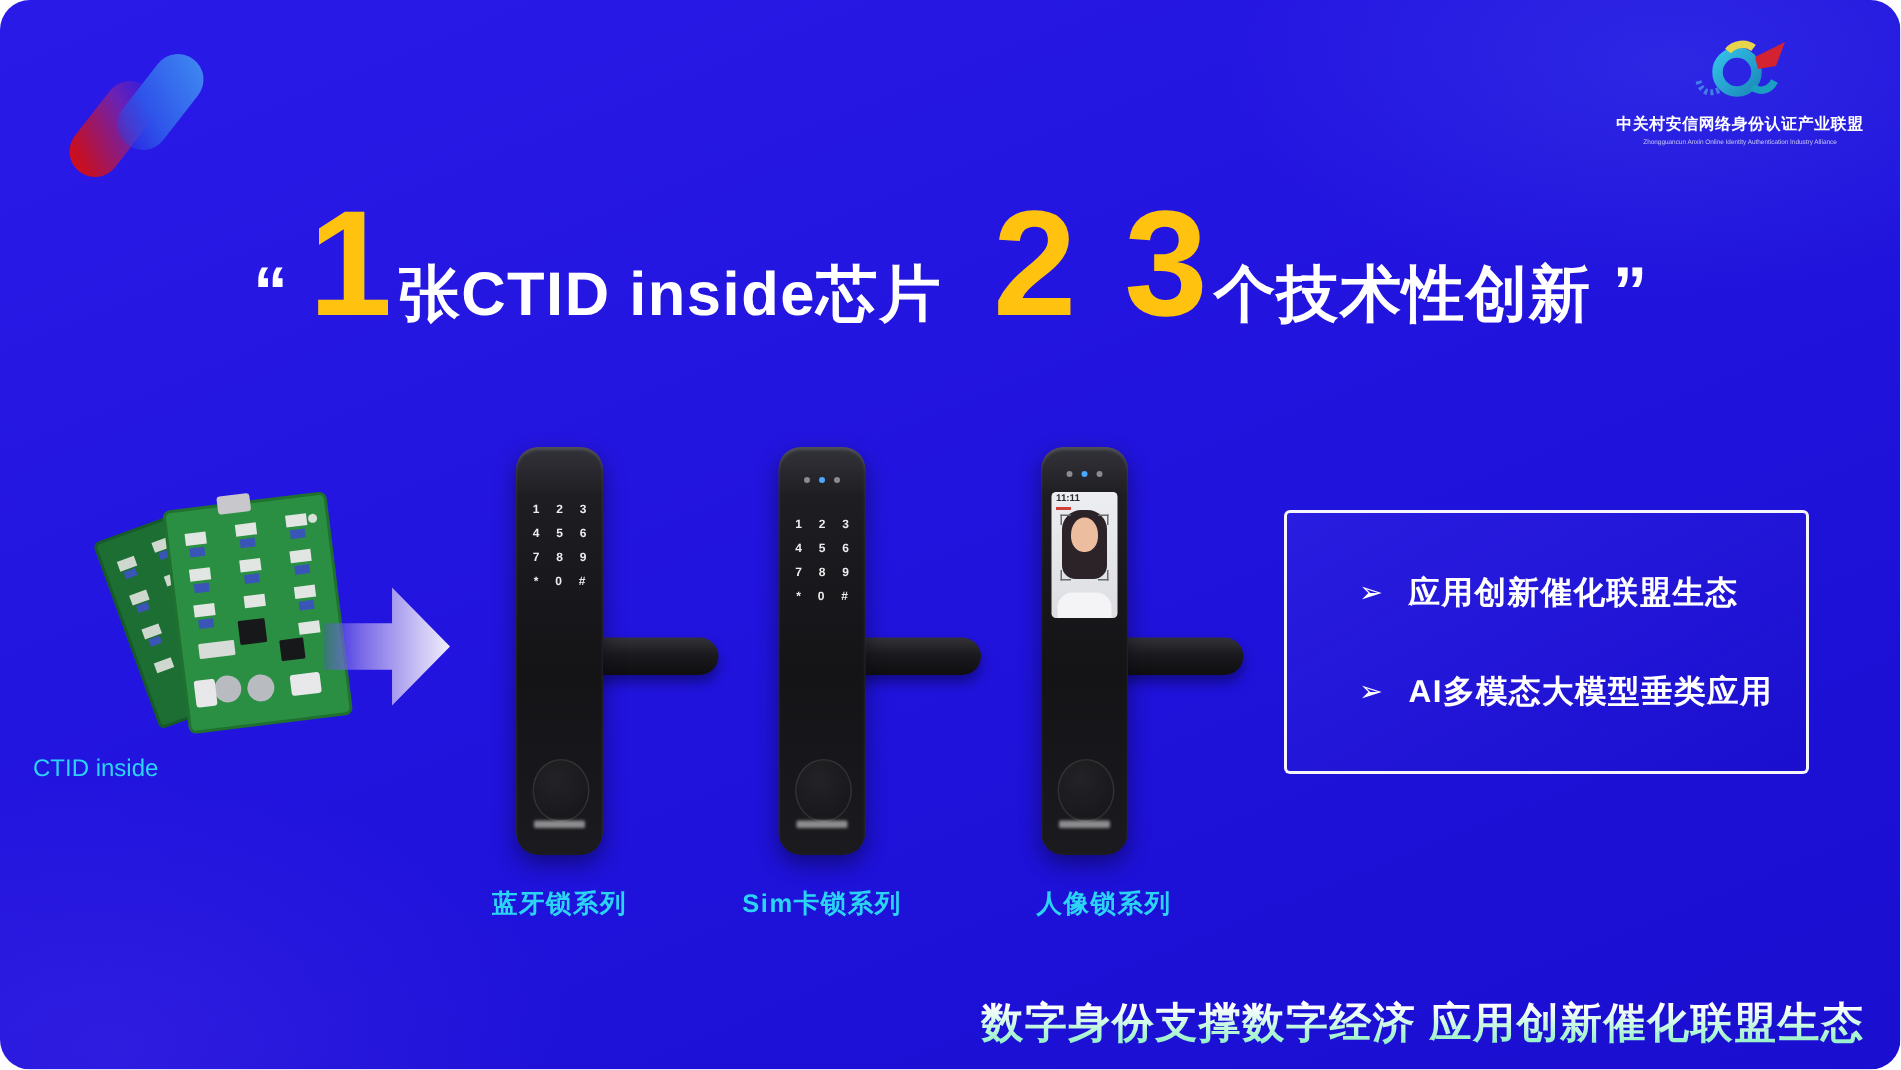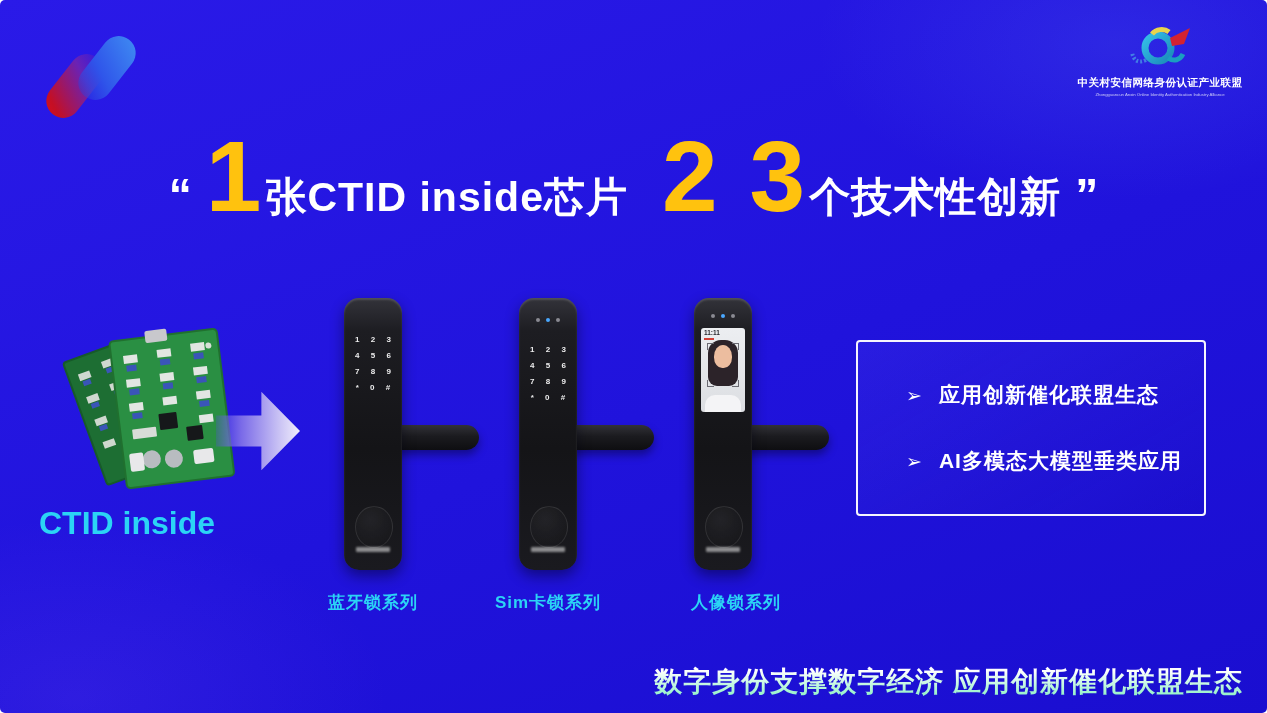--- a/index.html
+++ b/index.html
@@ -1,18 +1,18 @@
 <!DOCTYPE html>
 <html><head>
 <meta charset="utf-8">
 <style>
   * { margin:0; padding:0; box-sizing:border-box; }
   html,body { width:1267px; height:713px; background:#ffffff; font-family:"Liberation Sans",sans-serif; overflow:hidden; }
   .slide {
-    position:relative; width:1267px; height:713px; border-radius:5px; overflow:hidden;
+    position:relative; width:1267px; height:713px; border-radius:20px; overflow:hidden;
     background:
       radial-gradient(ellipse 500px 260px at 88% 6%, rgba(110,150,255,.14), transparent 60%),
       radial-gradient(ellipse 520px 300px at 6% 98%, rgba(140,90,255,.14), transparent 60%),
       linear-gradient(158deg,#2a1ae8 0%, #2013dc 55%, #1a0ed0 100%);
   }
 
   
   .brand-logo { position:absolute; left:52px; top:36px; width:90px; height:78px; }
   .pill { position:absolute; width:34px; height:72px; border-radius:18px; }
   .pill.red  { left:6px; top:14px; transform:rotate(38deg);
@@ -31,22 +31,22 @@
   .quote { color:#ffffff; font-size:46px; font-weight:bold; }
   .quote.open { margin-right:14px; }
   .quote.close { margin-left:14px; }
   .hl-num { color:#ffc20e; font-size:100px; font-weight:bold; line-height:1; letter-spacing:-2px; }
   .hl-text { color:#ffffff; font-size:41px; font-weight:bold; letter-spacing:1px; margin-left:6px; }
   .hl-group { display:flex; align-items:baseline; }
   .hl-group + .hl-group { margin-left:34px; }
 
   
   .pcb { position:absolute; left:46px; top:320px; }
-  .chip-label { position:absolute; left:22px; top:503px; width:210px; text-align:center;
-    color:#2bd4f5; font-size:32px; font-weight:bold; line-height:1.25; }
+  .chip-label { position:absolute; left:22px; top:503px; width:210px; 
+    color:#2bd4f5; font-size:16px; font-weight:normal; line-height:1.25; }
 
   
   .flow-arrow { position:absolute; left:216px; top:390px; width:84px; height:82px;
     background:linear-gradient(90deg, rgba(86,70,230,.25) 0%, #7a6ae8 30%, #c9c2f4 75%, #f1eefc 100%);
     clip-path:polygon(0 31%, 54% 31%, 54% 2%, 100% 50%, 54% 98%, 54% 69%, 0 69%); }
 
   
   .lock { position:absolute; width:58px; height:212px; }
   .lock-body { position:absolute; left:0; top:0; width:58px; height:272px; border-radius:15px;
     background:linear-gradient(180deg,#33333a 0%, #1d1d22 12%, #141417 55%, #1a1a1f 100%);

